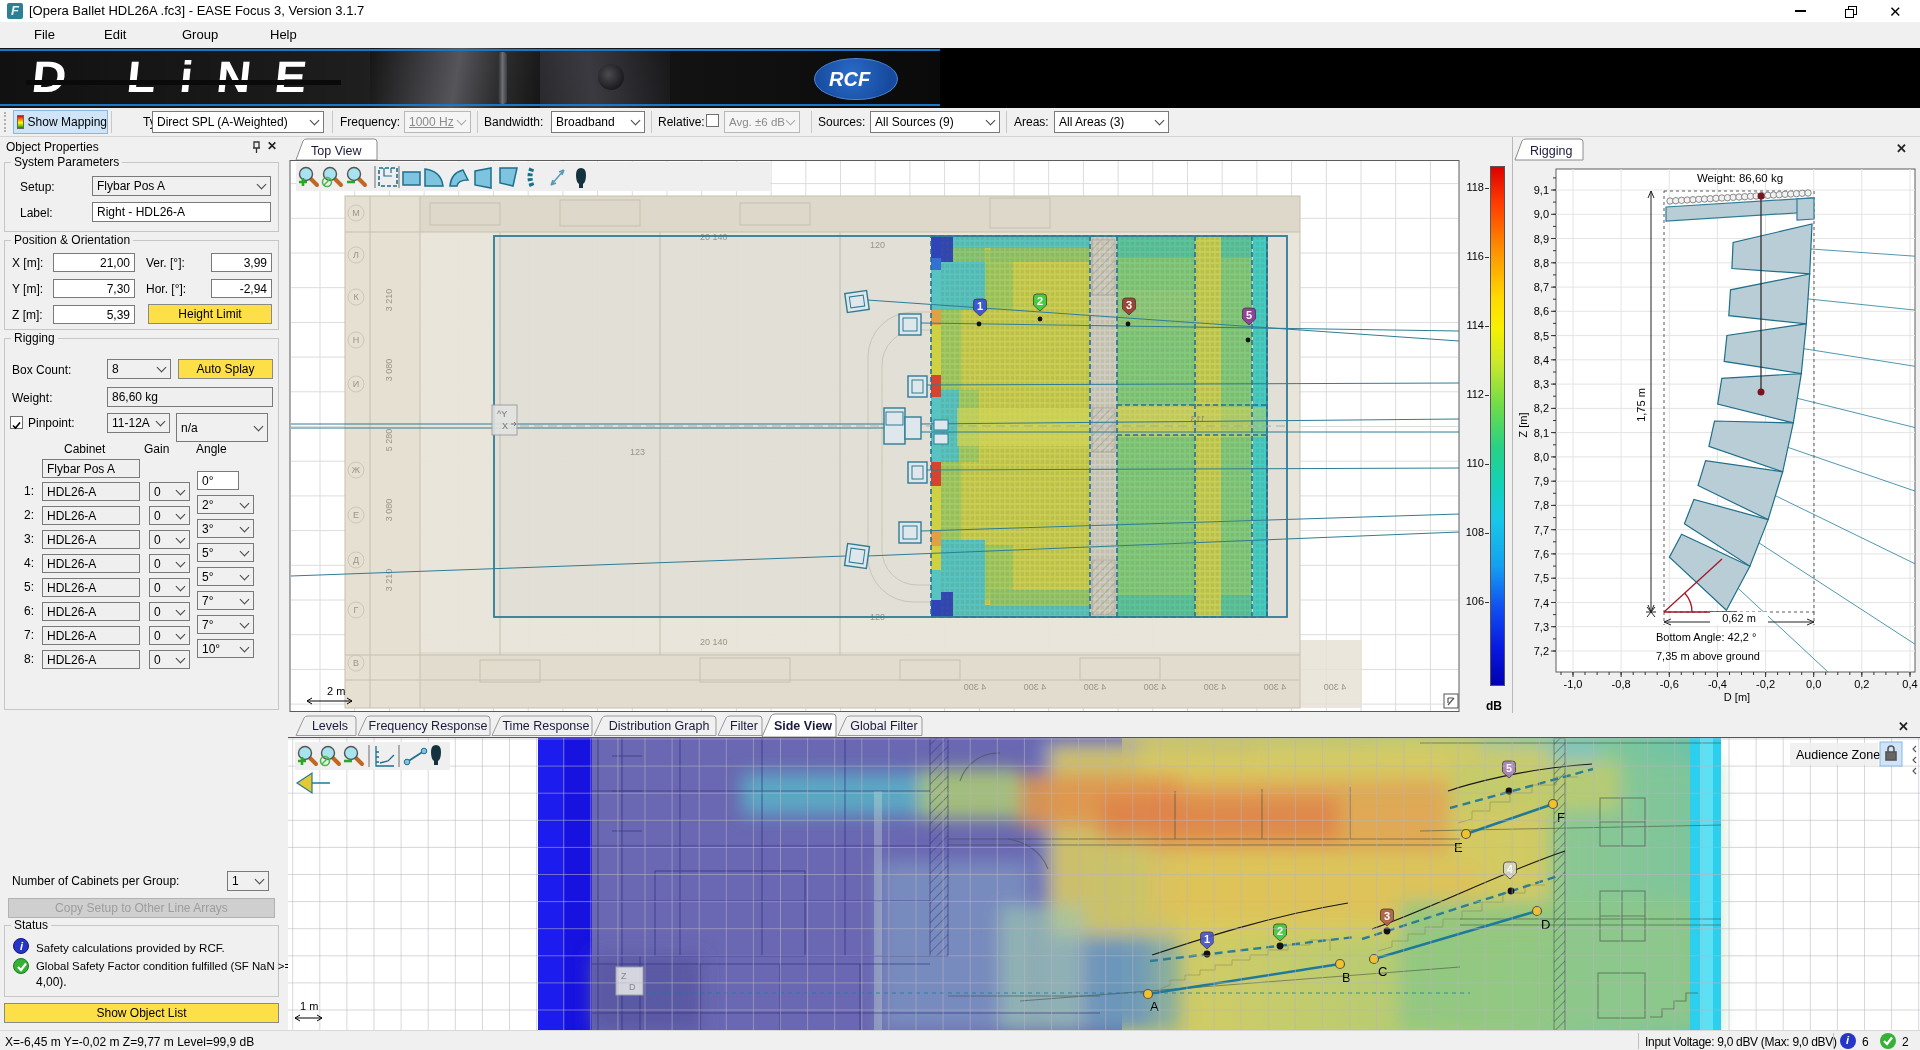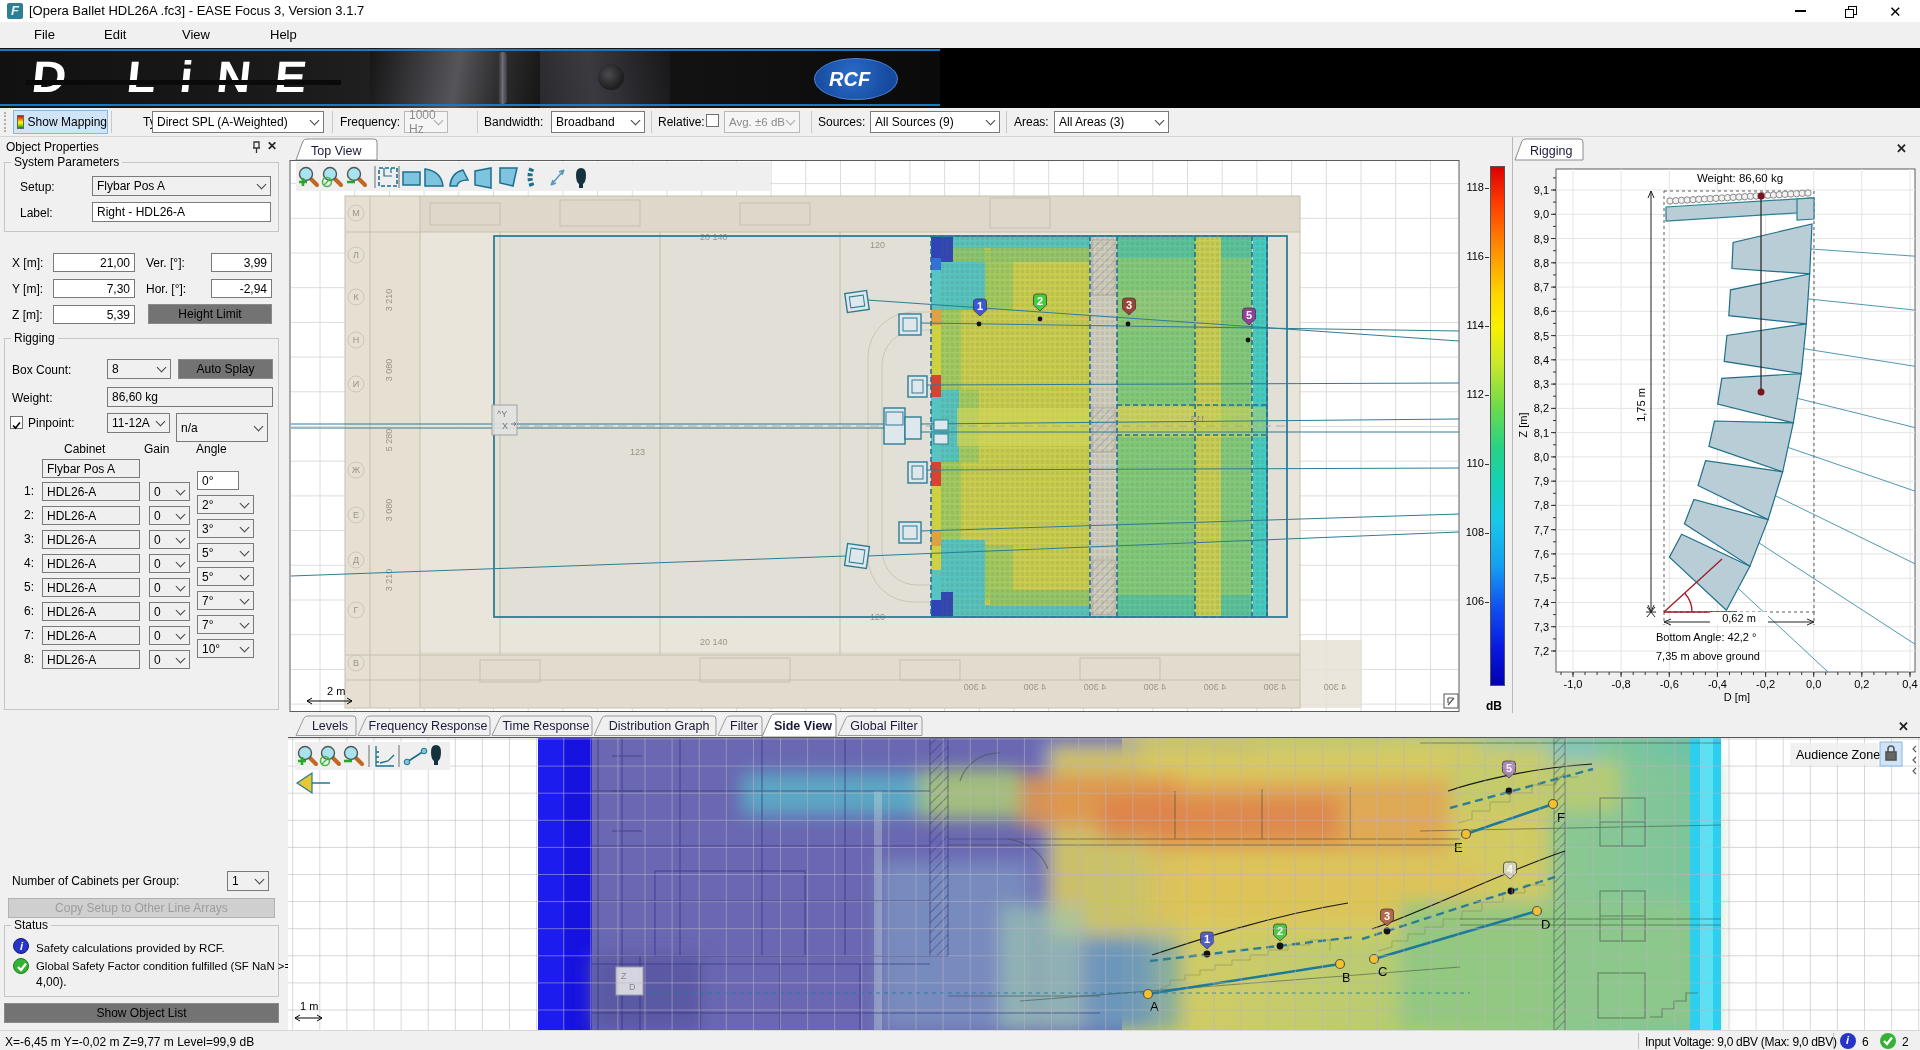--- a/index.html
+++ b/index.html
@@ -10,42 +10,42 @@
   padding:1px 4px;display:flex;align-items:center;}
 .inp.num{justify-content:flex-end;}
 .ro{background:#efefef;}
 .combo{position:absolute;background:#f0f0f0;border:1px solid #7a7a7a;font-size:12px;
   padding:1px 4px;display:flex;align-items:center;}
 .combo .chev{position:absolute;right:5px;top:50%;margin-top:-2px;width:7px;height:7px;
   border-right:1.6px solid #444;border-bottom:1.6px solid #444;transform:translateY(-3px) rotate(45deg);}
 .combo.white{background:#fff;}
 .combo.dis{background:#f5f5f5;border-color:#b8b8b8;color:#8b8b8b;}
 .combo.dis .chev{border-color:#a8a8a8;}
-.btn{position:absolute;background:#737373;border:1px solid #8a8a8a;font-size:12px;
+.btn{position:absolute;background:#fde047;border:1px solid #8a8a8a;font-size:12px;
   display:flex;align-items:center;justify-content:center;color:#000;}
 .grp{position:absolute;border:1px solid #c6c6c6;}
 .grp>span{position:absolute;top:-8px;left:6px;background:#f0f0f0;padding:0 3px;font-size:12px;color:#000;}
 .sep{position:absolute;width:1px;background:#c8c8c8;}
 </style></head><body>
 
 <div class="abs" style="left:0;top:0;width:1920px;height:22px;background:#ffffff;">
  <div class="abs" style="left:7px;top:3px;width:16px;height:16px;background:#2e7f96;border-radius:2px;">
    <span style="position:absolute;left:4px;top:0px;color:#e8f4f8;font-size:13px;font-style:italic;font-weight:bold;">F</span>
  </div>
  <div class="abs" style="left:29px;top:3px;font-size:13px;color:#000;">[Opera Ballet HDL26A .fc3] - EASE Focus 3, Version 3.1.7</div>
  <div class="abs" style="left:1795px;top:10px;width:11px;height:1.5px;background:#000;"></div>
  <div class="abs" style="left:1848px;top:6px;width:9px;height:9px;border:1.2px solid #000;background:#fff;"></div>
  <div class="abs" style="left:1845px;top:9px;width:9px;height:9px;border:1.2px solid #000;background:#fff;"></div>
  <div class="abs" style="left:1889px;top:3px;font-size:15px;color:#000;">✕</div>
 </div>
 
 <div class="abs" style="left:0;top:22px;width:1920px;height:26px;background:#f0f0f0;">
  <span class="abs" style="left:34px;top:5px;font-size:13px;">File</span>
  <span class="abs" style="left:104px;top:5px;font-size:13px;">Edit</span>
- <span class="abs" style="left:182px;top:5px;font-size:13px;">View</span>
+ <span class="abs" style="left:182px;top:5px;font-size:13px;">Group</span>
  <span class="abs" style="left:270px;top:5px;font-size:13px;">Help</span>
 </div>
 
 <div class="abs" style="left:0;top:48px;width:1920px;height:60px;background:#000;overflow:hidden;">
  <div class="abs" style="left:0;top:0;width:940px;height:60px;background:linear-gradient(90deg,#111 0%,#1a1a1a 30%,#222 45%,#161616 60%,#0a0a0a 100%);"></div>
  <div class="abs" style="left:370px;top:0px;width:180px;height:60px;background:linear-gradient(100deg,#151515 0%,#3e3e42 30%,#55555a 48%,#2e2e30 70%,#101010 100%);"></div>
  <div class="abs" style="left:540px;top:2px;width:130px;height:58px;background:linear-gradient(80deg,#2a2a2e 0%,#3a3a40 40%,#18181a 100%);"></div>
  <div class="abs" style="left:498px;top:4px;width:9px;height:52px;background:linear-gradient(90deg,#2a2a2a,#6e6e76,#3a3a40);border-radius:4px;"></div>
  <div class="abs" style="left:598px;top:16px;width:26px;height:26px;border-radius:50%;background:radial-gradient(circle at 40% 40%,#4a4a50,#1c1c1e 70%);"></div>
  <div class="abs" style="left:0;top:1px;width:940px;height:2px;background:#1878c8;"></div>
@@ -63,21 +63,21 @@
  <div class="abs" style="left:4px;top:4px;width:3px;height:20px;border-left:2px dotted #b0b0b0;"></div>
  <div class="abs" style="left:13px;top:2px;width:95px;height:24px;background:#cfe4f7;border:1px solid #88b8e2;display:flex;align-items:center;">
    <span style="display:inline-block;width:15px;height:14px;margin-left:3px;background:linear-gradient(180deg,#d00 0%,#f80 30%,#ff0 55%,#8c0 80%,#080 100%);border:1px solid #666;"></span>
    <span style="margin-left:4px;font-size:12px;white-space:nowrap;">Show Mapping</span>
  </div>
  <div class="sep" style="left:111px;top:3px;height:22px;"></div>
  <span class="lbl" style="left:119px;top:7px;margin-left:24px;">Type:</span>
  <div class="combo white" style="left:152px;top:3px;width:172px;height:22px;">Direct SPL (A-Weighted)<span class="chev"></span></div>
  <div class="sep" style="left:332px;top:3px;height:22px;"></div>
  <span class="lbl" style="left:340px;top:7px;">Frequency:</span>
- <div class="combo dis" style="left:404px;top:3px;width:44px;height:22px;">1000 Hz<span class="chev"></span></div>
+ <div class="combo dis" style="left:404px;top:3px;width:67px;height:22px;text-decoration:underline;">1000 Hz<span class="chev"></span></div>
  <div class="sep" style="left:477px;top:3px;height:22px;"></div>
  <span class="lbl" style="left:484px;top:7px;">Bandwidth:</span>
  <div class="combo white" style="left:551px;top:3px;width:94px;height:22px;">Broadband<span class="chev"></span></div>
  <div class="sep" style="left:651px;top:3px;height:22px;"></div>
  <span class="lbl" style="left:658px;top:7px;">Relative:</span>
  <div class="abs" style="left:706px;top:6px;width:13px;height:13px;background:#fff;border:1px solid #707070;"></div>
  <div class="combo dis" style="left:724px;top:3px;width:76px;height:22px;white-space:nowrap;font-size:11.5px;">Avg. ±6 dB<span class="chev"></span></div>
  <div class="sep" style="left:811px;top:3px;height:22px;"></div>
  <span class="lbl" style="left:818px;top:7px;">Sources:</span>
  <div class="combo white" style="left:870px;top:3px;width:130px;height:22px;">All Sources (9)<span class="chev"></span></div>
@@ -98,20 +98,23 @@
  </div>
 
  <div class="grp" style="left:4px;top:25px;width:275px;height:70px;">
       <span>System Parameters</span>
     </div>
  <span class="lbl" style="left:20px;top:43px;">Setup:</span>
  <div class="combo" style="left:92px;top:39px;width:179px;height:20px;">Flybar Pos A<span class="chev"></span></div>
  <span class="lbl" style="left:20px;top:69px;">Label:</span>
  <div class="inp" style="left:92px;top:65px;width:179px;height:20px;">Right - HDL26-A</div>
 
+ <div class="grp" style="left:4px;top:103px;width:275px;height:90px;">
+      <span>Position &amp; Orientation</span>
+    </div>
  <span class="lbl" style="left:12px;top:119px;">X [m]:</span>
  <div class="inp num" style="left:53px;top:116px;width:82px;height:19px;">21,00</div>
  <span class="lbl" style="left:146px;top:119px;">Ver. [°]:</span>
  <div class="inp num" style="left:211px;top:116px;width:61px;height:19px;">3,99</div>
  <span class="lbl" style="left:12px;top:145px;">Y [m]:</span>
  <div class="inp num" style="left:53px;top:142px;width:82px;height:19px;">7,30</div>
  <span class="lbl" style="left:146px;top:145px;">Hor. [°]:</span>
  <div class="inp num" style="left:211px;top:142px;width:61px;height:19px;">-2,94</div>
  <span class="lbl" style="left:12px;top:171px;">Z [m]:</span>
  <div class="inp num" style="left:53px;top:168px;width:82px;height:19px;">5,39</div>

